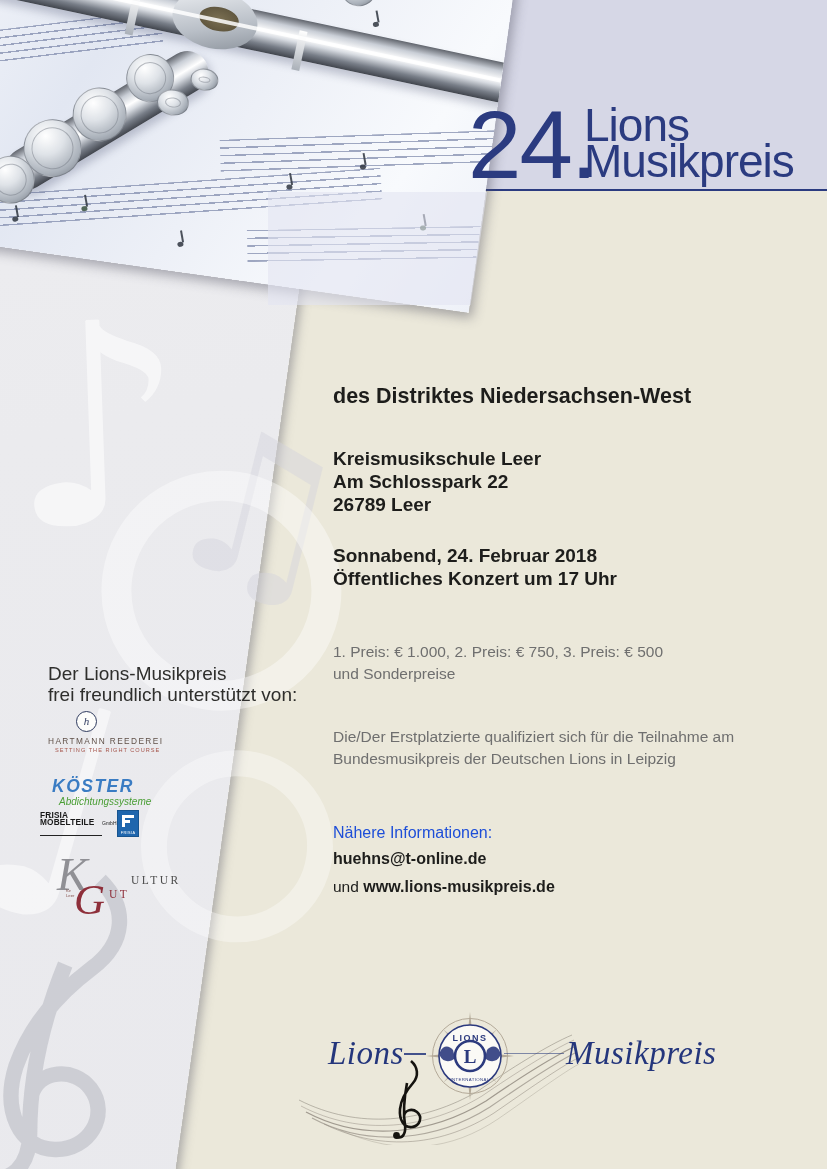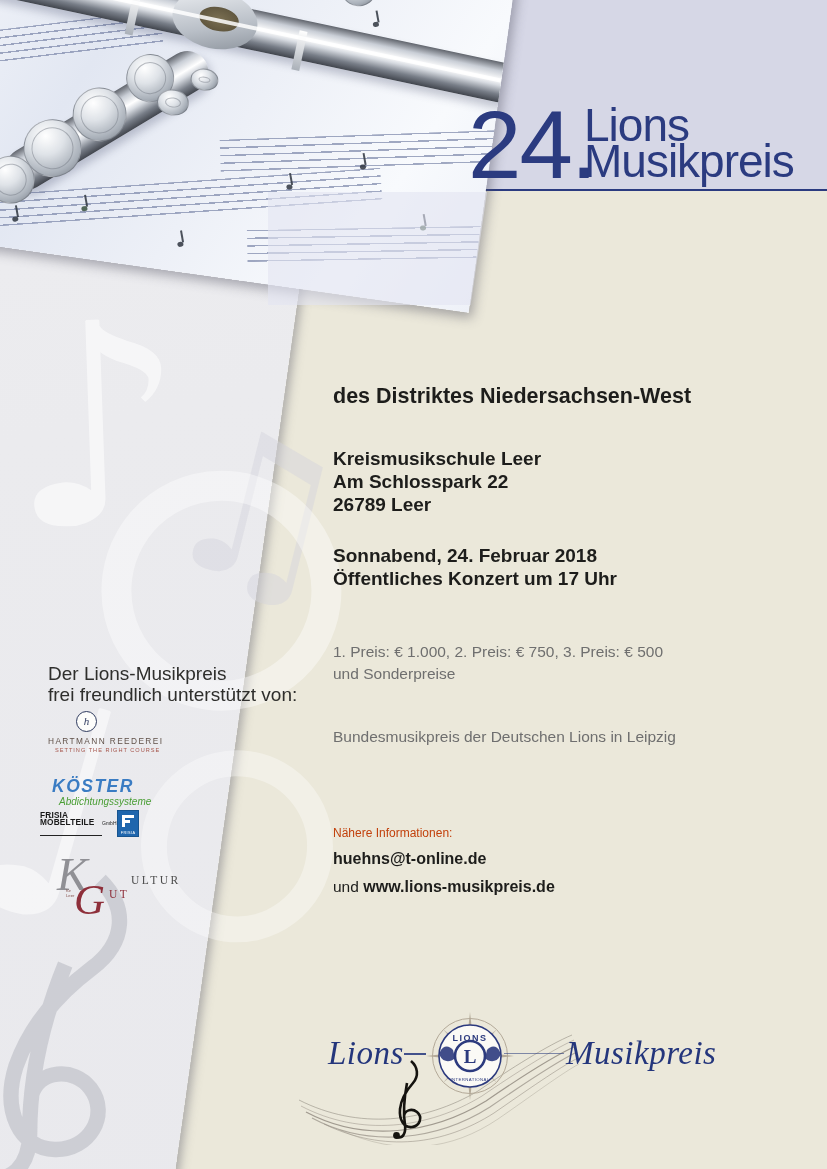--- a/index.html
+++ b/index.html
@@ -41,21 +41,21 @@
          font-weight:300;z-index:5;letter-spacing:-1px;}
   .brand span{display:block;}
   .title{position:absolute;left:276px;top:197px;font-size:95px;line-height:1;color:#2c3d84;
          font-weight:300;letter-spacing:-5px;z-index:5;}
 
   
   .blk{position:absolute;left:333px;z-index:5;}
   .b21{font-size:21.5px;font-weight:bold;color:#1d1d1b;line-height:24px;}
   .b19{font-size:19px;font-weight:bold;color:#1d1d1b;line-height:23px;}
   .g15{font-size:15.5px;color:#6f6f6f;line-height:22.4px;}
-  .d16{font-size:12px;color:#c2410c;line-height:20px;}
+  .d16{font-size:16px;color:#1d4ed8;line-height:20px;}
   .b20{font-size:16px;font-weight:bold;color:#1d1d1b;line-height:20px;}
   .t-sm{font-size:15.5px;color:#1d1d1b;}
 
   
   .sp{position:absolute;z-index:5;}
   .sp-head{font-size:19px;color:#2e2e2c;line-height:20.5px;}
   .h-circle{position:absolute;width:19px;height:19px;border-radius:50%;border:1.4px solid #2e3a5e;
             background:#fdfdfb;text-align:center;font-family:"Liberation Serif",serif;
             font-style:italic;font-size:11px;line-height:19px;color:#2e3a5e;}
   .h-name{position:absolute;font-size:8.3px;letter-spacing:1.4px;color:#5f5048;white-space:nowrap;}
@@ -159,20 +159,21 @@
     <div>Sonnabend, 24. Februar 2018</div>
     <div>Öffentliches Konzert um 17 Uhr</div>
   </div>
 
   <div class="blk g15" style="top:641px;">
     <div>1. Preis: € 1.000, 2. Preis: € 750, 3. Preis: € 500</div>
     <div>und Sonderpreise</div>
   </div>
 
   <div class="blk g15" style="top:726px;line-height:22px;">
+    <div>Die/Der Erstplatzierte qualifiziert sich für die Teilnahme am</div>
     <div>Bundesmusikpreis der Deutschen Lions in Leipzig</div>
   </div>
 
   <div class="blk d16" style="top:823px;">Nähere Informationen:</div>
   <div class="blk b20" style="top:849px;">huehns@t-online.de</div>
   <div class="blk" style="top:877px;line-height:20px;">
     <span class="t-sm">und</span>
     <span class="b20" style="position:static;">www.lions-musikpreis.de</span>
   </div>
 

